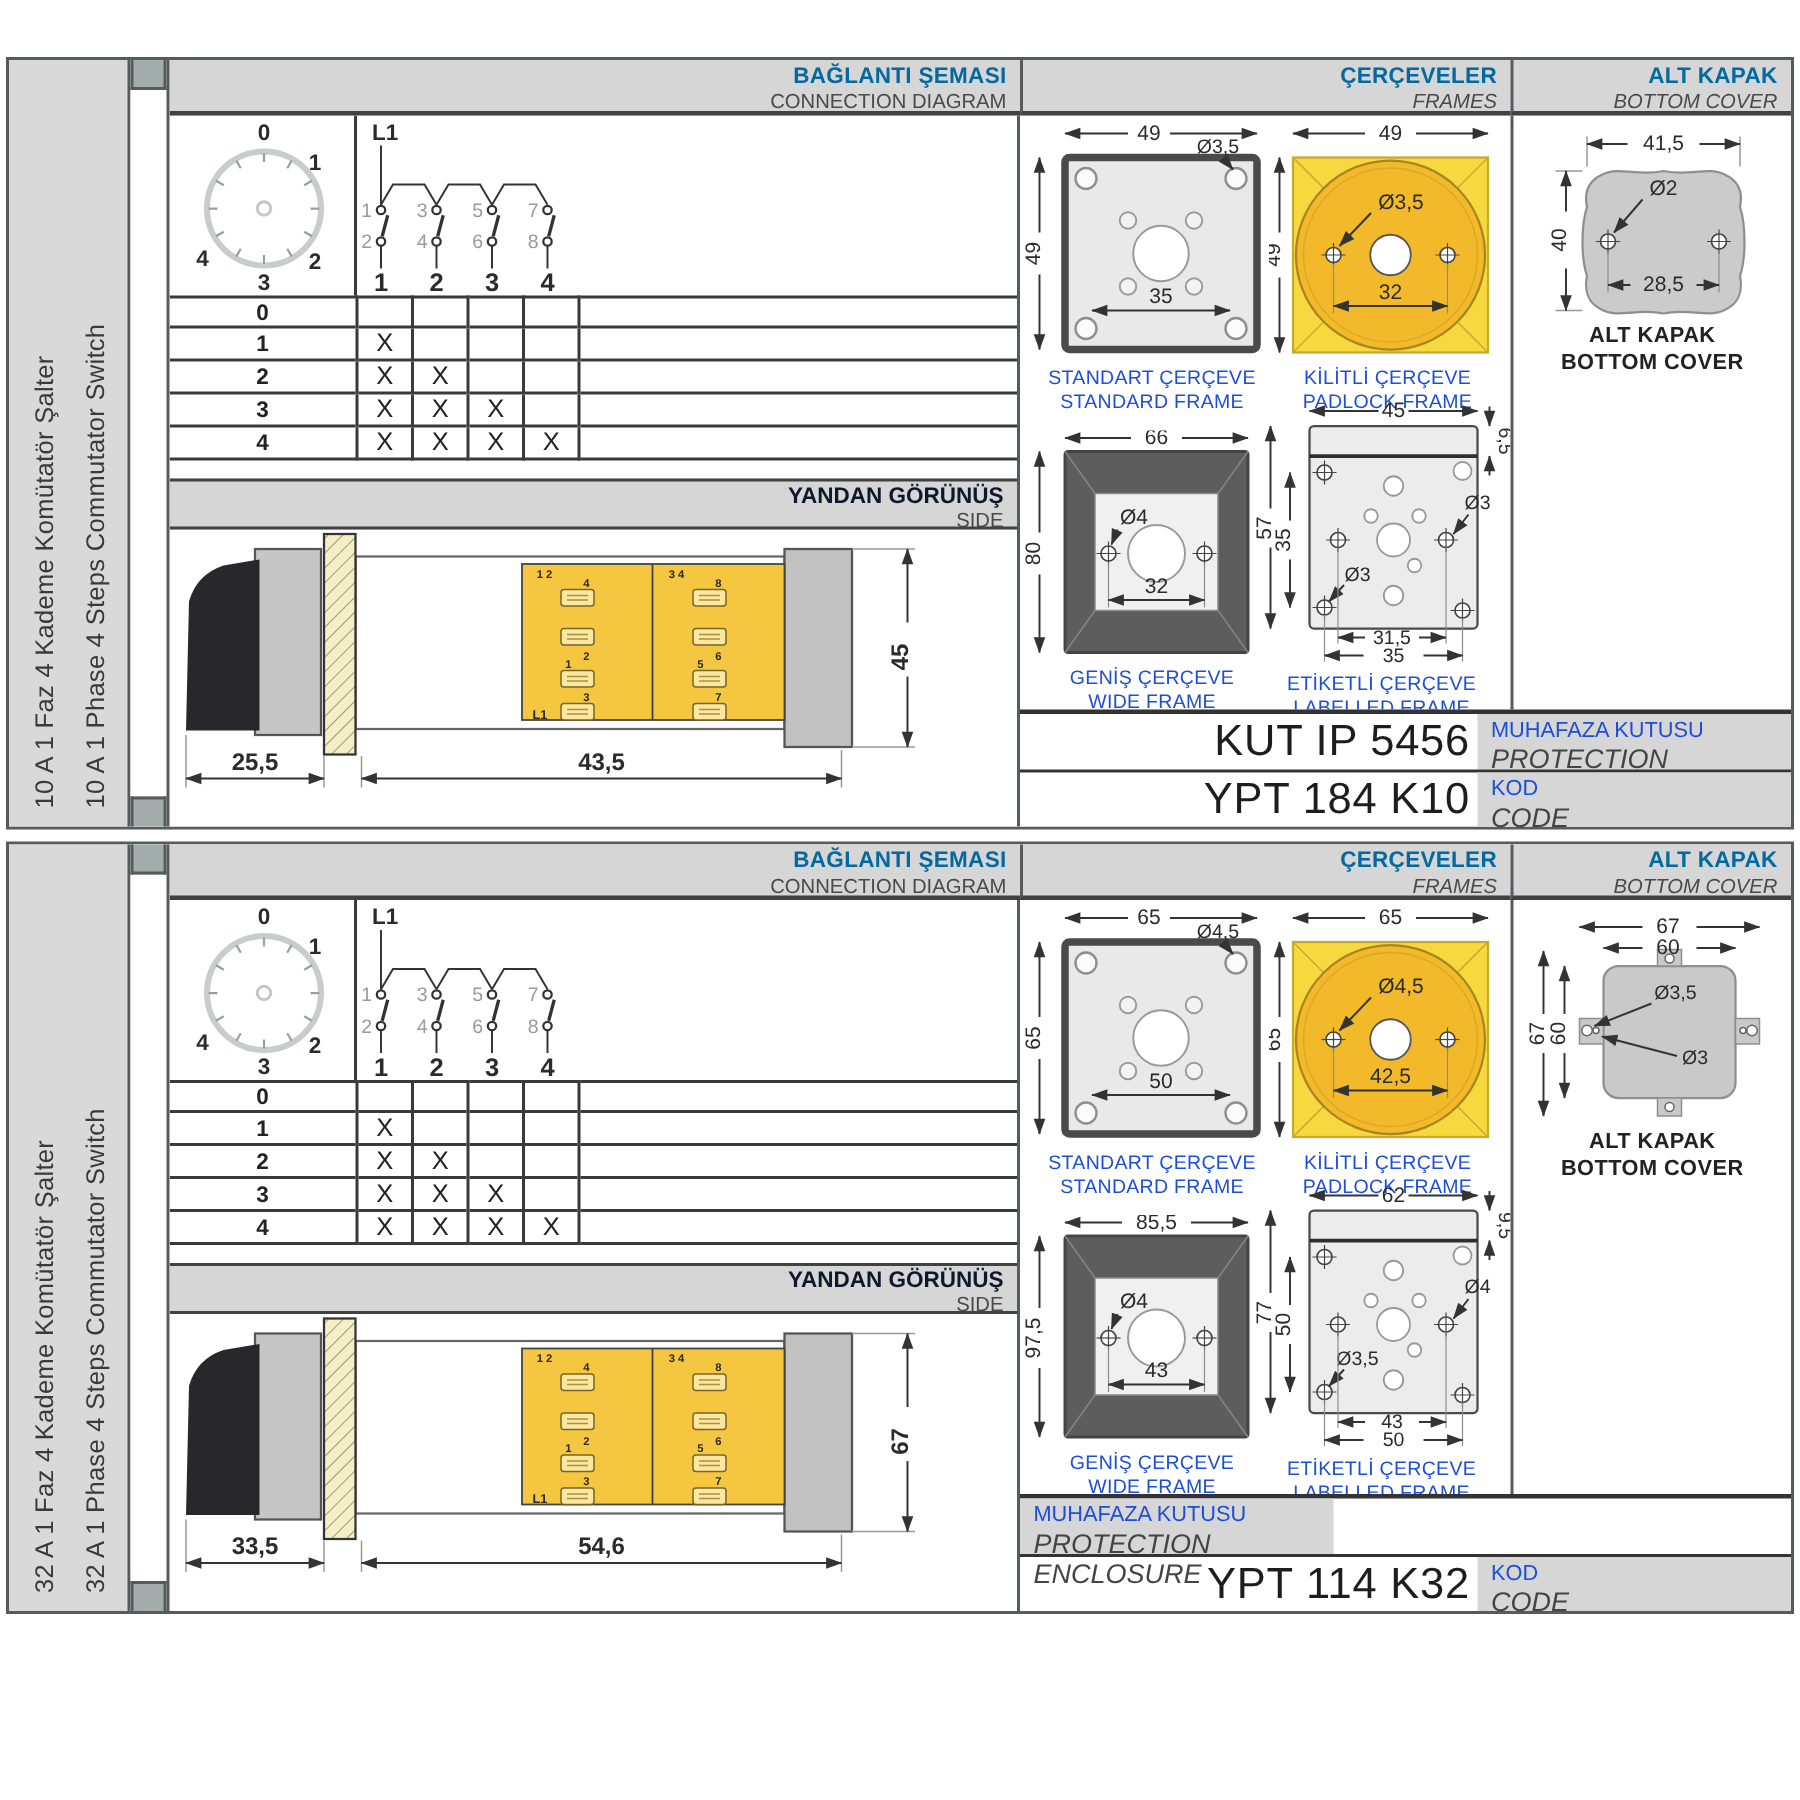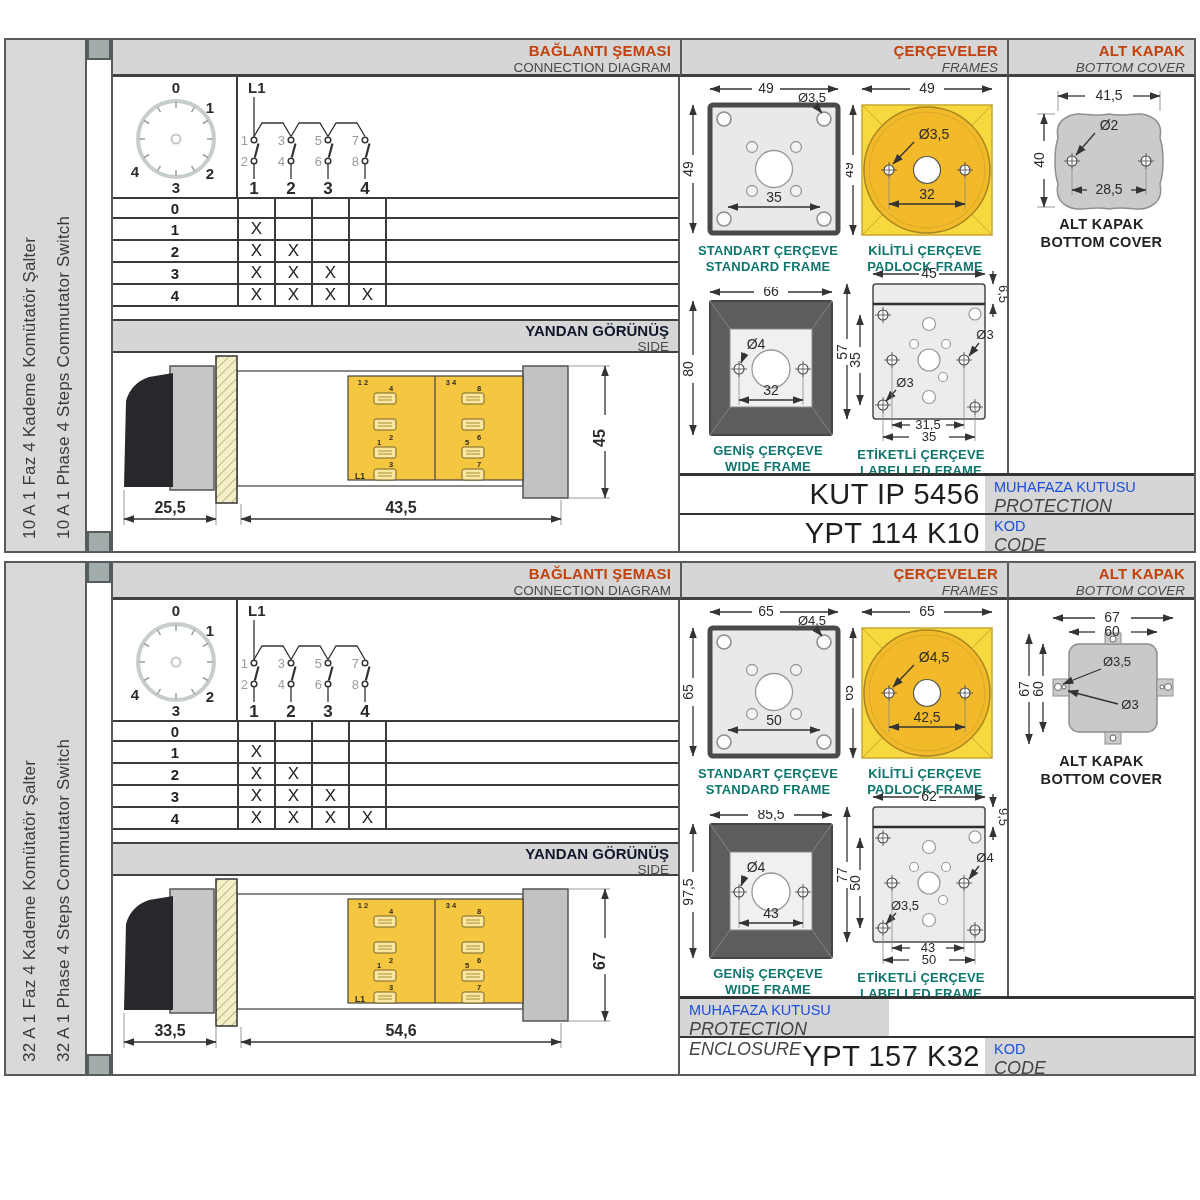--- a/index.html
+++ b/index.html
@@ -11,21 +11,21 @@
   
   .sidebar{width:81px;background:#d9d9d9;border-right:2px solid #565b5d;position:relative;flex:none}
   .vtext{position:absolute;bottom:12px;white-space:nowrap;transform-origin:0 100%;transform:rotate(-90deg);font-size:17px;color:#3a3a3a;letter-spacing:.2px}
   .vtext.tr{left:34px}.vtext.en{left:68px}
   .spine{width:26px;background:#fff;border-right:2px solid #565b5d;position:relative;flex:none}
   .sq{position:absolute;left:0;width:100%;height:20px;background:#a2acaa;border:2px solid #565b5d}
   .sq.top{top:0;border-top:none}.sq.bot{bottom:0;border-bottom:none}
   
   .content{flex:1;display:grid;grid-template-columns:567px 327px 1fr;grid-template-rows:37px 1fr 40px 38px;background:#fff}
   .hdr{background:#d6d6d6;border-bottom:3px solid #414141;text-align:right;padding:3px 9px 0 0;line-height:1.12;overflow:hidden}
-  .hdr .l1{font-weight:bold;font-size:15px;color:#c2410c;letter-spacing:.2px}
+  .hdr .l1{font-weight:bold;font-size:15px;color:#0369a1;letter-spacing:.2px}
   .hdr .l2{font-size:13.5px;color:#4a4a4a}
   .hdr.it .l2{font-style:italic}
   .hdr.bl{border-left:2px solid #565b5d}
   
   .connbody{grid-column:1;grid-row:2/5;border-right:2px solid #565b5d;display:flex;flex-direction:column;overflow:hidden}
   .diagrow{height:120px;display:flex;flex:none}
   .dialcell{width:125px;border-right:2px solid #3a3a3a;flex:none}
   .schcell{flex:1;overflow:hidden}
   table.xtable{border-collapse:collapse;table-layout:fixed;width:100%;flex:none}
   .xtable td{border:2px solid #3a3a3a;border-left:none;height:20px;text-align:center;vertical-align:middle;padding:0}
@@ -36,21 +36,21 @@
   .xtable tr:last-child td{border-bottom:2px solid #3a3a3a}
   .spacer{height:12px;flex:none}
   .sideband{height:34px;flex:none;background:#d6d6d6;border-top:2px solid #414141;border-bottom:2px solid #414141;text-align:right;padding:2px 9px 0 0;line-height:1.1}
   .sideband .l1{font-weight:bold;font-size:15px;color:#0f172a}
   .sideband .l2{font-size:13.5px;color:#4a4a4a}
   .sideview{flex:1;position:relative}
   .sideview svg{position:absolute;left:0;top:0}
   
   .framesbody{grid-column:2;grid-row:2;position:relative;overflow:hidden}
   .fgroup{position:absolute;text-align:center}
-  .fcap{font-weight:bold;font-size:13px;line-height:1.2;color:#0f766e;letter-spacing:.2px}
+  .fcap{font-weight:normal;font-size:13px;line-height:1.2;color:#1d4ed8;letter-spacing:.2px}
   
   .altbody{grid-column:3;grid-row:2;border-left:2px solid #565b5d;text-align:center;overflow:hidden}
   .altbody svg{display:block;margin:6px auto 0}
   .acap{font-weight:bold;font-size:14.5px;line-height:1.25;color:#222;letter-spacing:.3px}
   
   .kutrow{grid-column:2/4;grid-row:3;border-top:3px solid #333;display:flex}
   .yptrow{grid-column:2/4;grid-row:4;border-top:2px solid #333;display:flex}
   .code-cell{flex:1;display:flex;align-items:center;justify-content:flex-end;font-size:29px;color:#1d1d1d;padding-right:5px;letter-spacing:.5px}
   .lbl-cell{width:209px;flex:none;background:#d6d6d6;padding:3px 0 0 9px;line-height:1.15}
   .lbl-cell .l1{font-weight:normal;font-size:14.5px;color:#1d4ed8}
@@ -414,21 +414,21 @@
     </div>
 
     <div class="kutrow">
       <div class="code-cell">KUT IP 5456</div>
       <div class="lbl-cell">
         <div class="l1">MUHAFAZA KUTUSU</div>
         <div class="l2">PROTECTION ENCLOSURE</div>
       </div>
     </div>
     <div class="yptrow">
-      <div class="code-cell">YPT 114 K10</div>
+      <div class="code-cell">YPT 184 K10</div>
       <div class="lbl-cell">
         <div class="l1">KOD</div>
         <div class="l2">CODE</div>
       </div>
     </div>
   </div>
 </div>
 
 <div class="section" id="sec2">
   <div class="sidebar">
@@ -758,20 +758,20 @@
       <div class="acap">BOTTOM COVER</div>
     </div>
 
     <div class="kutrow">
       <div class="lbl-cell">
         <div class="l1">MUHAFAZA KUTUSU</div>
         <div class="l2">PROTECTION ENCLOSURE</div>
       </div>
     </div>
     <div class="yptrow">
-      <div class="code-cell">YPT 157 K32</div>
+      <div class="code-cell">YPT 114 K32</div>
       <div class="lbl-cell">
         <div class="l1">KOD</div>
         <div class="l2">CODE</div>
       </div>
     </div>
   </div>
 </div>
 
 </body></html>

